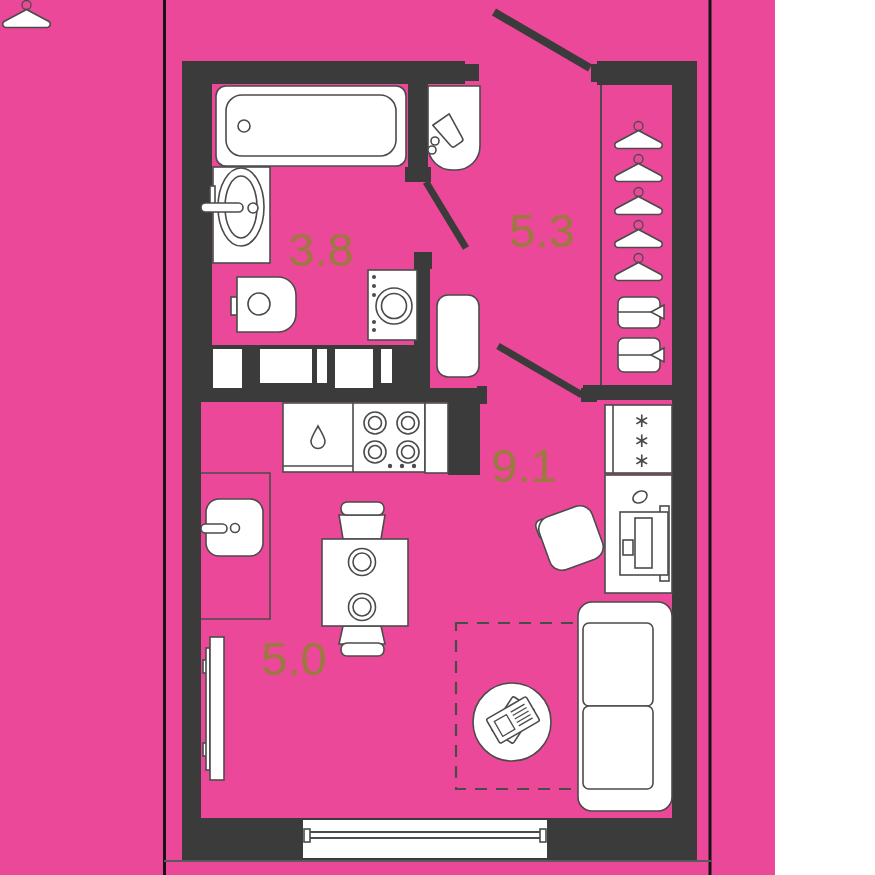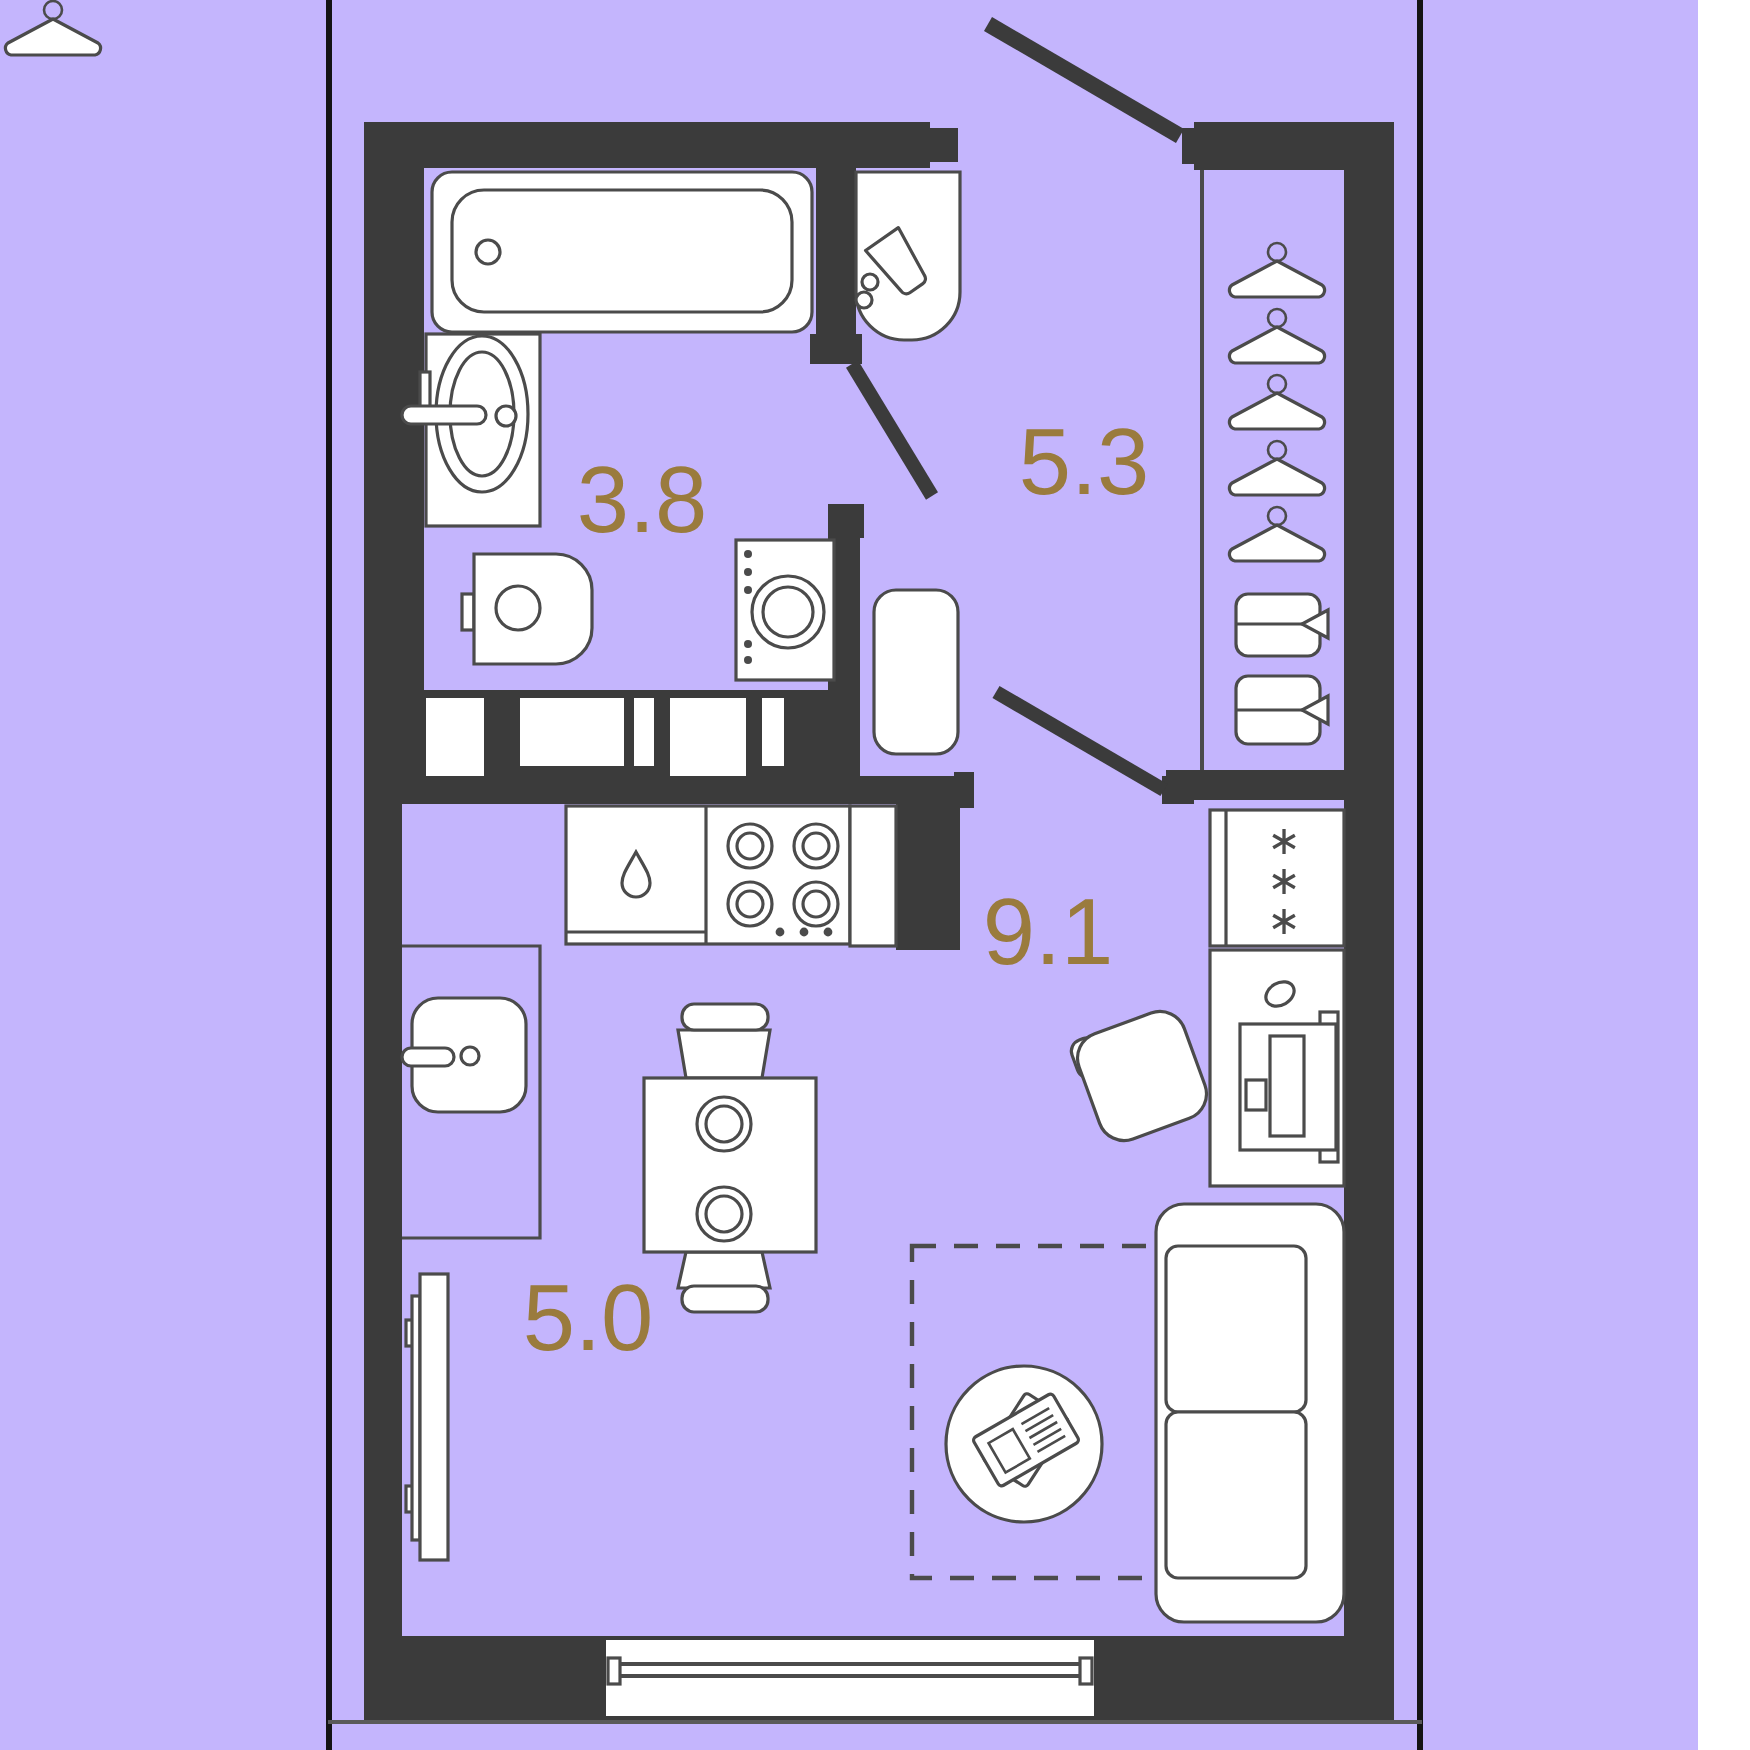--- a/index.html
+++ b/index.html
@@ -1,16 +1,16 @@
 <!DOCTYPE html>
 <html><head>
 <meta charset="utf-8">
 <style>
   html,body{margin:0;padding:0;background:#fff;}
-  .stage{position:relative;width:849px;height:875px;background:#c4b5fd;overflow:hidden;}
+  .stage{position:relative;width:775px;height:875px;background:#ec4899;overflow:hidden;}
   svg{display:block;}
   .w{fill:#3b3b3b;}
   .slot{fill:#ffffff;}
   .f{fill:#ffffff;stroke:#4b4b4b;stroke-width:1.6;}
   .ln{fill:none;stroke:#4b4b4b;stroke-width:1.6;}
   .thin{fill:none;stroke:#4b4b4b;stroke-width:1.3;}
   .dk{fill:#4b4b4b;stroke:none;}
   .door{stroke:#3b3b3b;fill:none;}
   .frame{fill:#141414;}
   .area-label{font-family:"Liberation Sans","DejaVu Sans",sans-serif;font-size:47px;font-weight:500;fill:#9a7b3d;text-anchor:middle;}

